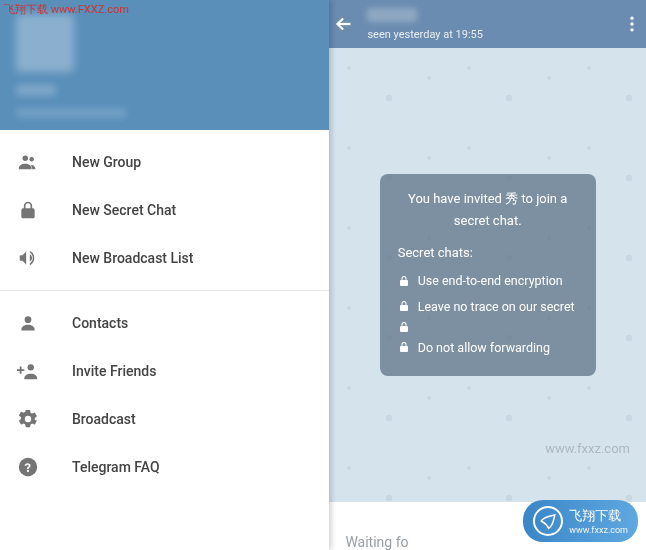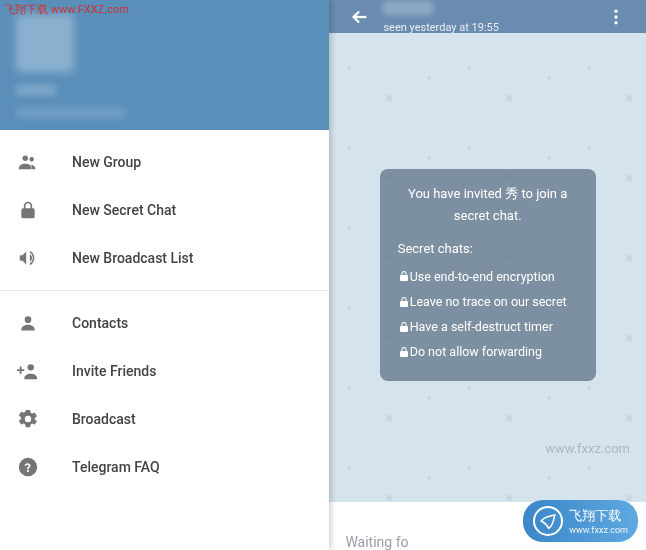--- a/index.html
+++ b/index.html
@@ -23,31 +23,31 @@
   
   .chat-list { position: absolute; left: 280px; top: 0; width: 43px; height: 100%; background: #fff; z-index: 2; }
   .chat-header { height: 48px; background: #5e7f9c; display: flex; align-items: center; justify-content: flex-end; padding-right: 10px; }
   .chat-row { height: 60px; border-bottom: 1px solid #eee; padding: 6px 4px; font-size: 12px; color: #999; text-align: right; overflow: hidden; }
   .chat-row .time { display: block; font-size: 12px; color: #a0a0a0; }
   .chat-row .preview { display: block; font-size: 12px; color: #888; }
   .fab { position: absolute; bottom: 14px; left: 270px; width: 54px; height: 54px; border-radius: 50%; background: #5a8fba; z-index: 3; display: flex; align-items: center; justify-content: center; box-shadow: 0 3px 6px rgba(0,0,0,.3); }
 
   
   .right-panel { width: 323px; height: 100%; background: #d4e3ec; position: relative; margin-left: 0; }
-  .chat-toolbar { height: 33px; background: #6a8cb0; display: flex; align-items: center; padding: 0 20px; color: #fff; justify-content: center; }
+  .chat-toolbar { height: 48px; background: #6a8cb0; display: flex; align-items: center; padding: 0 4px; color: #fff; justify-content: center; }
   .toolbar-title { flex: 1; margin-left: 12px; }
   .toolbar-title .contact-name { font-size: 16px; font-weight: 500; background: rgba(255,255,255,.25); width: 50px; height: 14px; display: inline-block; border-radius: 2px; filter: blur(3px); }
   .toolbar-title .status { font-size: 11px; color: rgba(255,255,255,.85); display: block; margin-top: 2px; }
   .chat-bg { position: absolute; top: 48px; left: 0; right: 0; bottom: 48px; background: #d4e3ec; overflow: hidden; display: flex; align-items: center; justify-content: center; }
   .pattern { position: absolute; inset: 0; opacity: .08; background-image: radial-gradient(circle at 20px 20px, #557 2px, transparent 2px), radial-gradient(circle at 60px 50px, #557 3px, transparent 3px), radial-gradient(circle at 100px 30px, #557 2px, transparent 2px); background-size: 120px 80px; }
 
   .info-card { background: rgba(100,120,140,.78); color: #fff; border-radius: 8px; padding: 14px 18px; width: 216px; font-size: 12.5px; line-height: 1.7; position: relative; z-index: 2; }
   .info-card .invited { text-align: center; margin-bottom: 10px; font-size: 13px; }
   .info-card .sub { font-size: 13px; margin-bottom: 6px; }
-  .info-card .feature { display: flex; align-items: center; margin: 4px 0; text-align: right; }
+  .info-card .feature { display: flex; align-items: center; gap: 8px; margin: 4px 0; text-align: right; }
   .info-card .feature svg { flex-shrink: 0; }
 
   .input-bar { position: absolute; bottom: 0; left: 0; right: 0; height: 48px; background: #fff; display: flex; align-items: flex-end; padding: 0 16px; color: #9aa0a6; font-size: 14px; }
 
   
   .wm-top { position: absolute; top: 2px; left: 4px; font-size: 11px; color: #c33; z-index: 20; }
   .wm-center { position: absolute; bottom: 46px; right: 16px; font-size: 13px; color: rgba(140,150,160,.55); z-index: 10; }
   .wm-badge { position: absolute; bottom: 8px; right: 8px; z-index: 30; display: flex; align-items: center; gap: 6px; background: linear-gradient(90deg,#3a86c8,#5fa8e0); color: #fff; padding: 6px 10px; border-radius: 20px; font-size: 13px; }
   .wm-badge .circ { width: 30px; height: 30px; border: 2px solid #fff; border-radius: 50%; display: flex; align-items: center; justify-content: center; font-weight: bold; }
   .wm-badge .txt small { display: block; font-size: 9px; opacity: .9; }
@@ -207,21 +207,20 @@
         <div class="feature">
           <svg width="12" height="12" viewBox="0 0 24 24" fill="#fff">
               <path d="M18 10h-1V7a5 5 0 0 0-10 0v3H6a2 2 0 0 0-2 2v8a2 2 0 0 0 2 2h12a2 2 0 0 0 2-2v-8a2 2 0 0 0-2-2zM9 7a3 3 0 0 1 6 0v3H9V7z"></path>
             </svg>
           <span>Leave no trace on our secret</span>
         </div>
         <div class="feature">
           <svg width="12" height="12" viewBox="0 0 24 24" fill="#fff">
               <path d="M18 10h-1V7a5 5 0 0 0-10 0v3H6a2 2 0 0 0-2 2v8a2 2 0 0 0 2 2h12a2 2 0 0 0 2-2v-8a2 2 0 0 0-2-2zM9 7a3 3 0 0 1 6 0v3H9V7z"></path>
             </svg>
-          <span>Have a self-destruct timer</span>
         </div>
         <div class="feature">
           <svg width="12" height="12" viewBox="0 0 24 24" fill="#fff">
               <path d="M18 10h-1V7a5 5 0 0 0-10 0v3H6a2 2 0 0 0-2 2v8a2 2 0 0 0 2 2h12a2 2 0 0 0 2-2v-8a2 2 0 0 0-2-2zM9 7a3 3 0 0 1 6 0v3H9V7z"></path>
             </svg>
           <span>Do not allow forwarding</span>
         </div>
       </div>
       <div class="wm-center">www.fxxz.com</div>
     </div>

